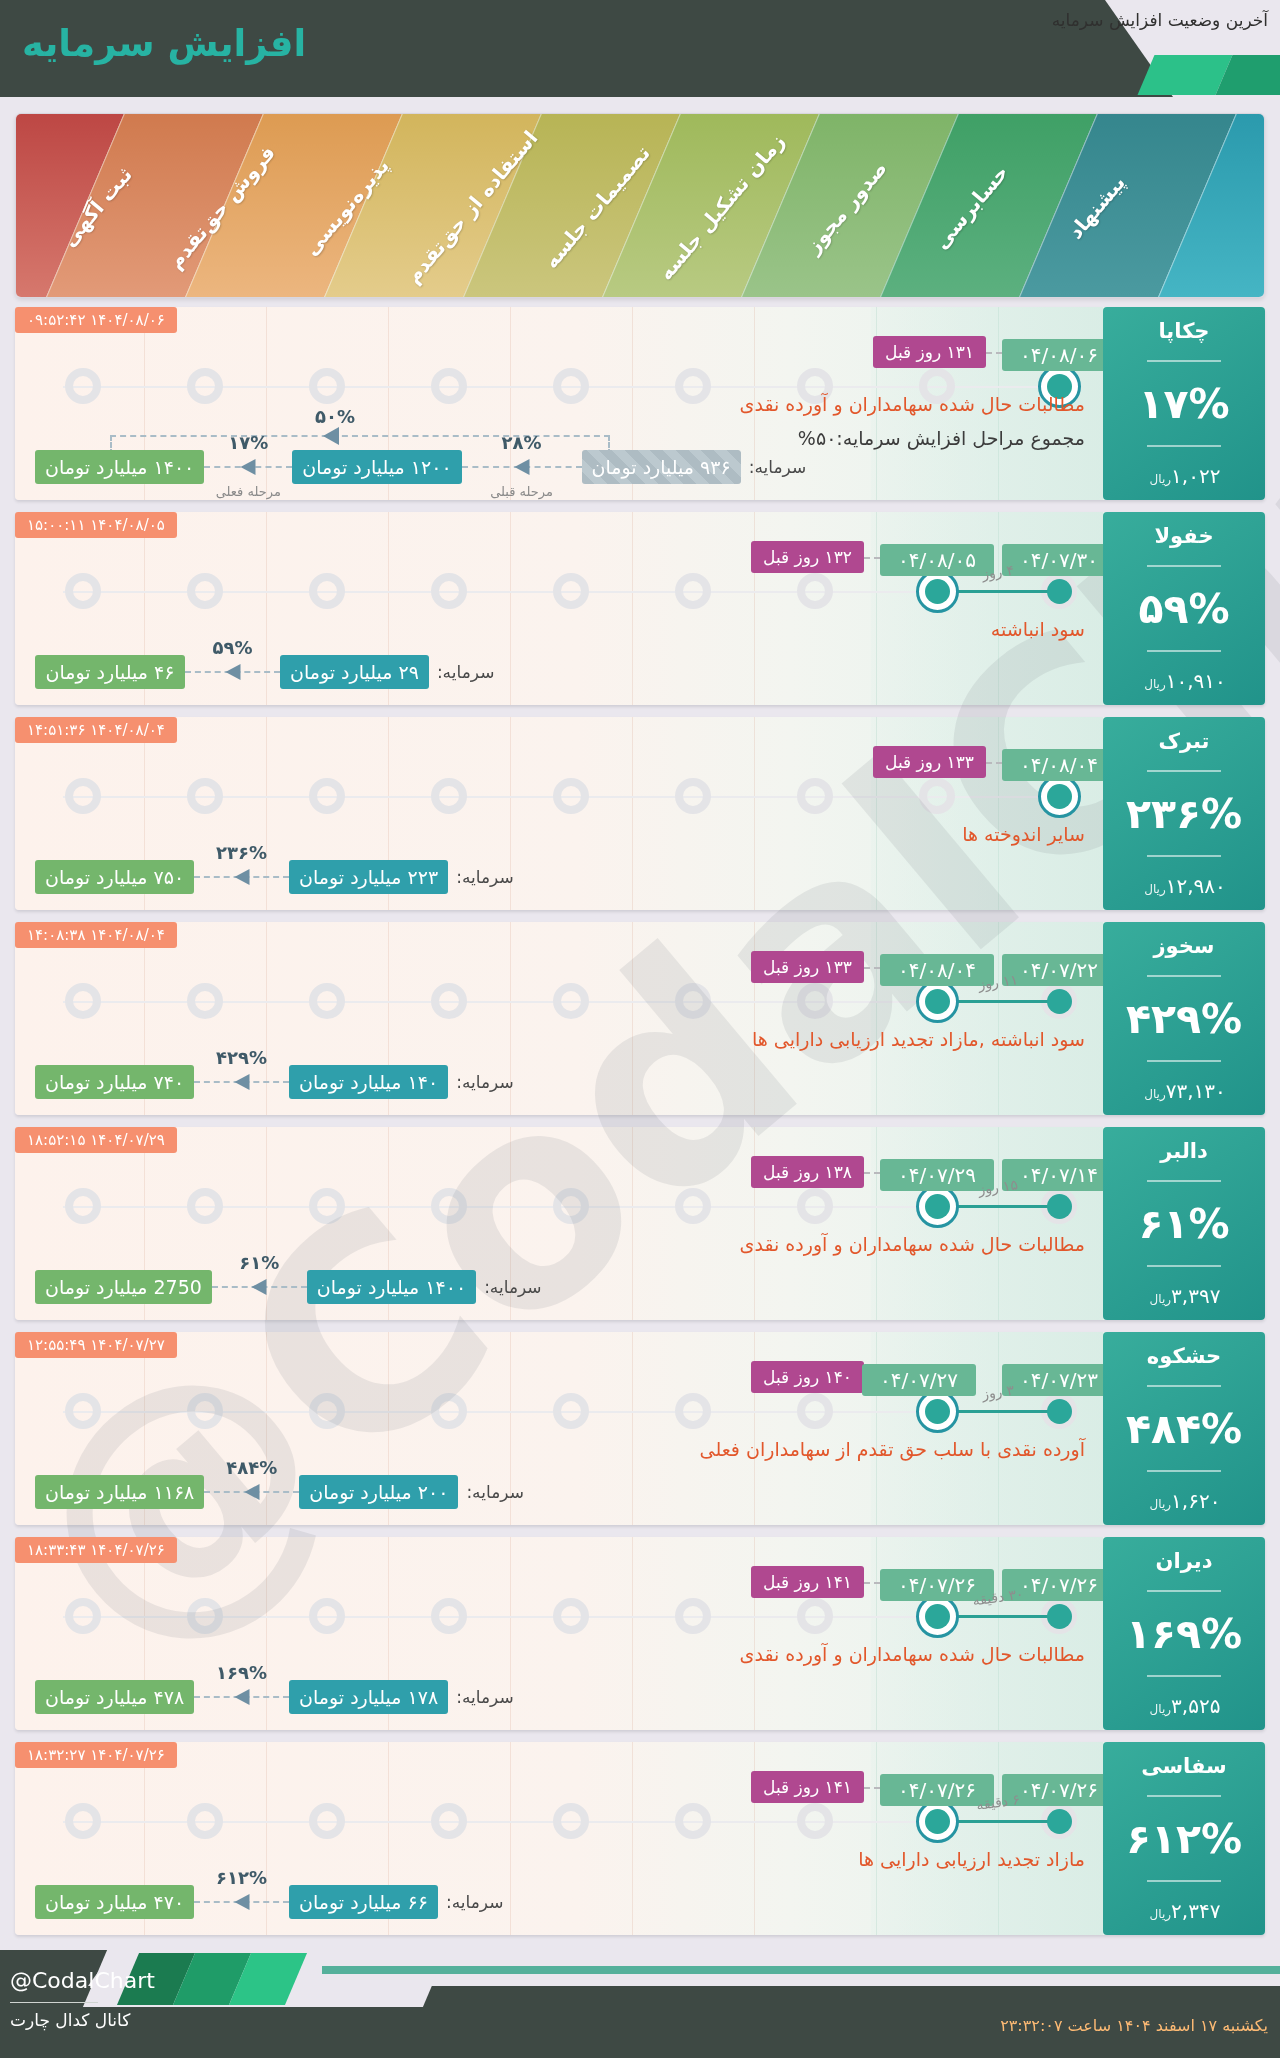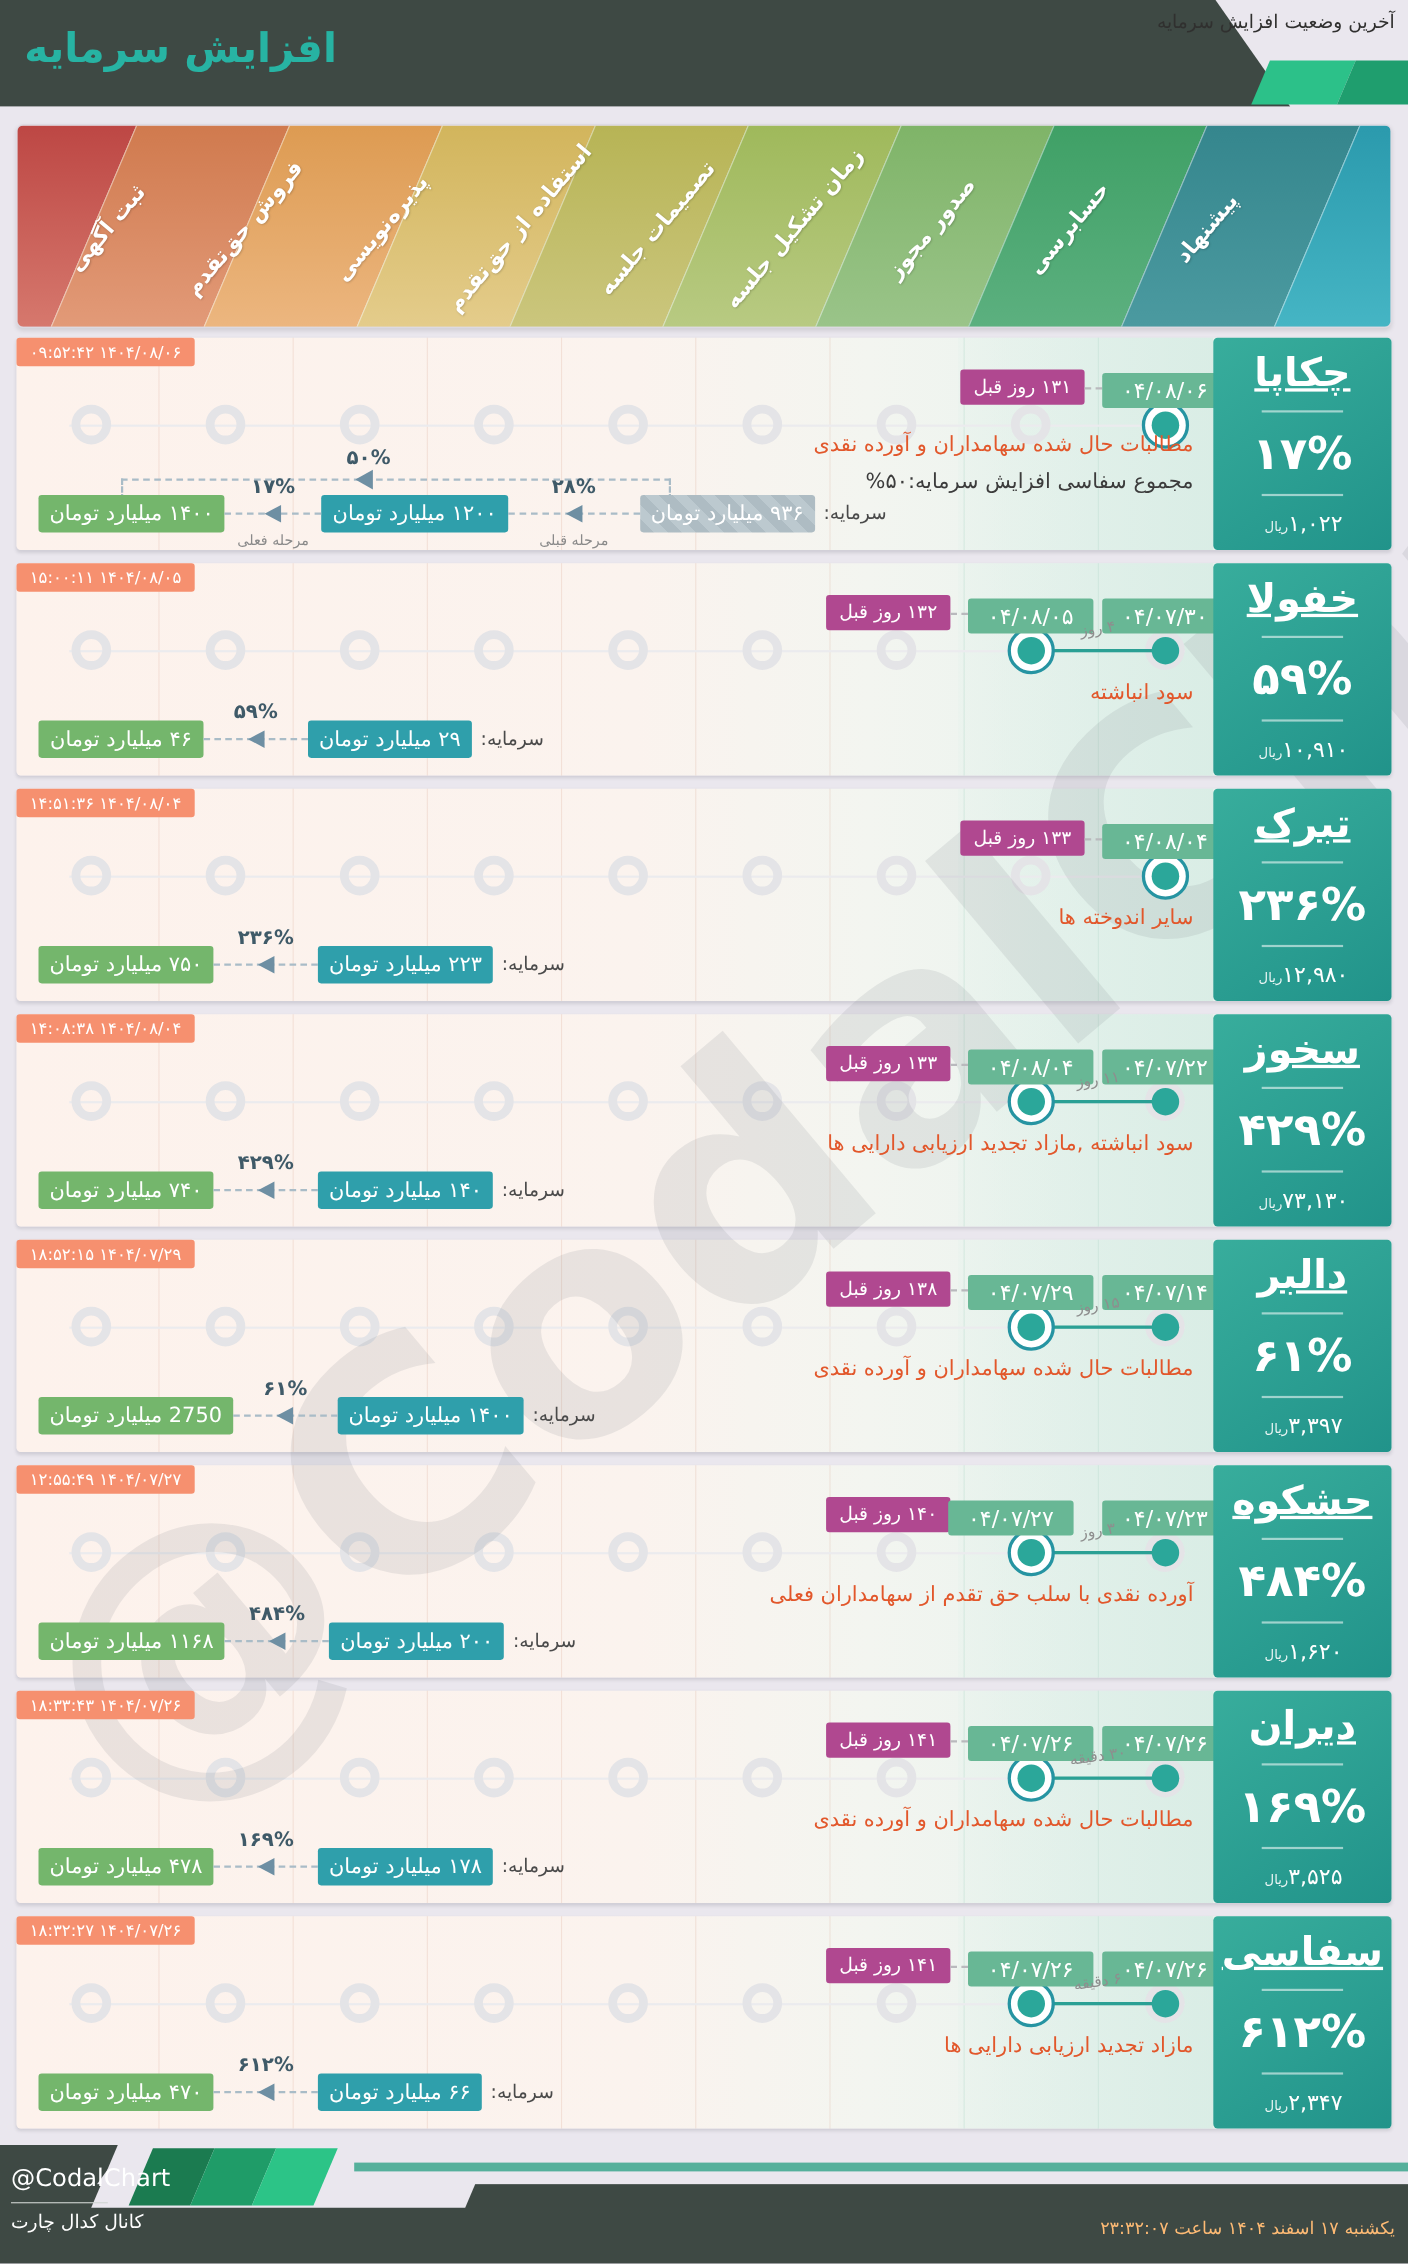--- a/index.html
+++ b/index.html
@@ -76,21 +76,21 @@
   .br-v1{left:593px;top:128px;height:20px;border-left:2px dashed #a9bcc7;}
   .br-v2{left:95px;top:128px;height:20px;border-left:2px dashed #a9bcc7;}
   .br-tri{position:absolute;left:308px;top:120px;width:0;height:0;border-top:9px solid transparent;
           border-bottom:9px solid transparent;border-right:16px solid #6e8fa3;}
   .br-label{position:absolute;left:285px;top:99px;width:70px;text-align:center;color:#3f5a68;font-size:18px;
             font-weight:bold;direction:rtl;}
   
   .card{position:absolute;right:0;top:0;bottom:0;width:162px;border-radius:4px;
         background:linear-gradient(145deg,#38ad9c,#21938a);display:flex;flex-direction:column;
         align-items:center;justify-content:space-between;padding:12px 6px;z-index:6;}
-  .card .cname{font-size:36px;font-weight:bold;color:#fff;direction:rtl;text-decoration:underline;}
+  .card .cname{font-size:21px;font-weight:bold;color:#fff;direction:rtl;}
   .card .divider{width:74px;height:2px;background:rgba(255,255,255,.55);}
   .card .cpct{font-size:41px;font-weight:bold;color:#fff;direction:ltr;}
   .card .cprice{color:#fff;direction:rtl;font-size:20px;}
   .card .cprice .unit{font-size:12px;margin-left:2px;opacity:.9;}
 
   
   .watermark{position:absolute;left:-40px;top:1460px;font-size:285px;font-weight:bold;
              color:rgba(120,126,132,.14);transform:rotate(-40deg);transform-origin:left top;
              white-space:nowrap;z-index:2;pointer-events:none;}
 
@@ -197,21 +197,21 @@
           <i></i>
         </div>
 
     <div class="rowc">
       <div class="ts-badge">۱۴۰۴/۰۸/۰۶ ۰۹:۵۲:۴۲</div>
       <div class="magenta" style="right: 279px;">۱۳۱ روز قبل</div>
       <div class="dash-conn" style="right: 263px;"></div>
       <div class="date-badge" style="left: 987px;">۰۴/۰۸/۰۶</div>
 
       <div class="reason">مطالبات حال شده سهامداران و آورده نقدی</div>
-      <div class="summary">مجموع سفاسی افزایش سرمایه:۵۰%</div>
+      <div class="summary">مجموع مراحل افزایش سرمایه:۵۰%</div>
 
       <div class="br br-h"></div>
       <div class="br br-v1"></div>
       <div class="br br-v2"></div>
       <div class="br-tri"></div>
       <div class="br-label">۵۰%</div>
 
       <div class="chain">
         <span class="badge green">۱۴۰۰ میلیارد تومان</span>
         <div class="arrow" style="width: 88px;">

